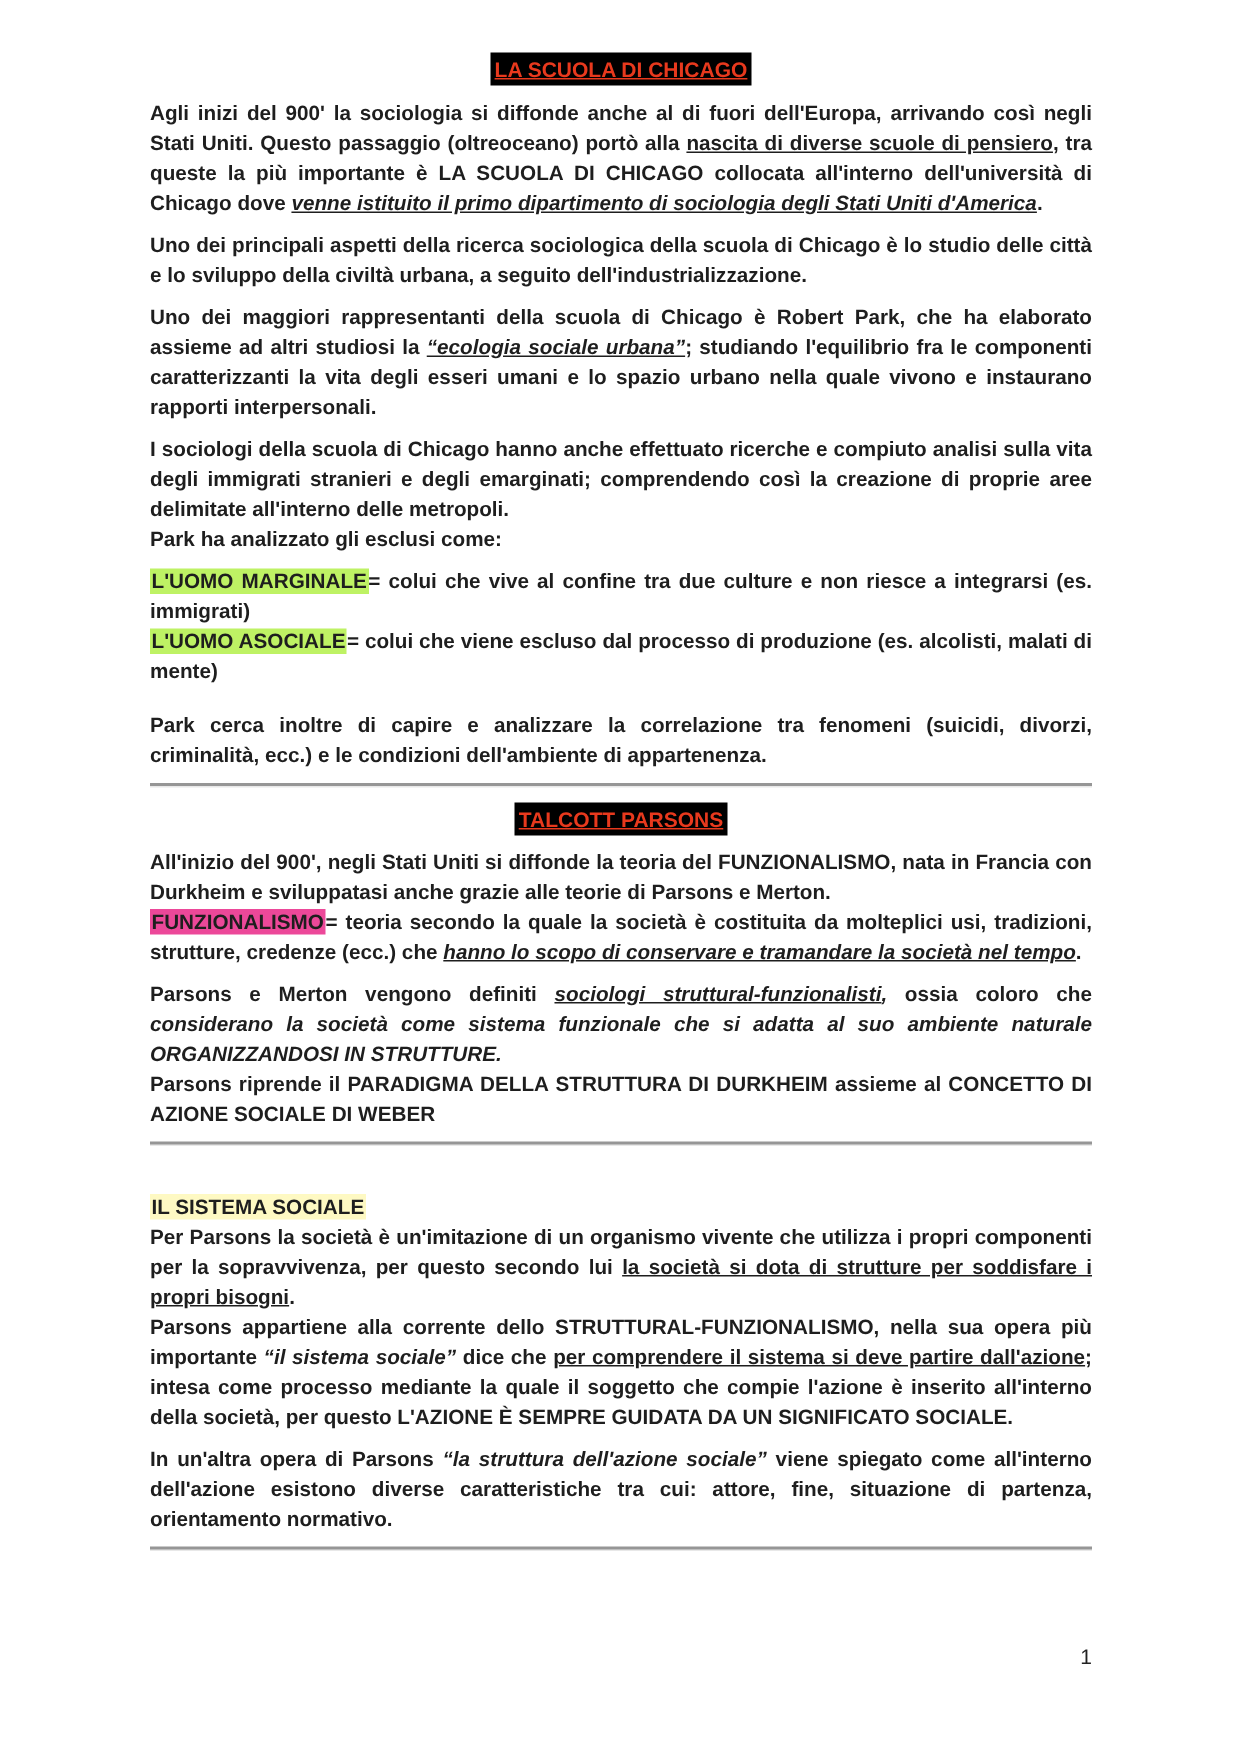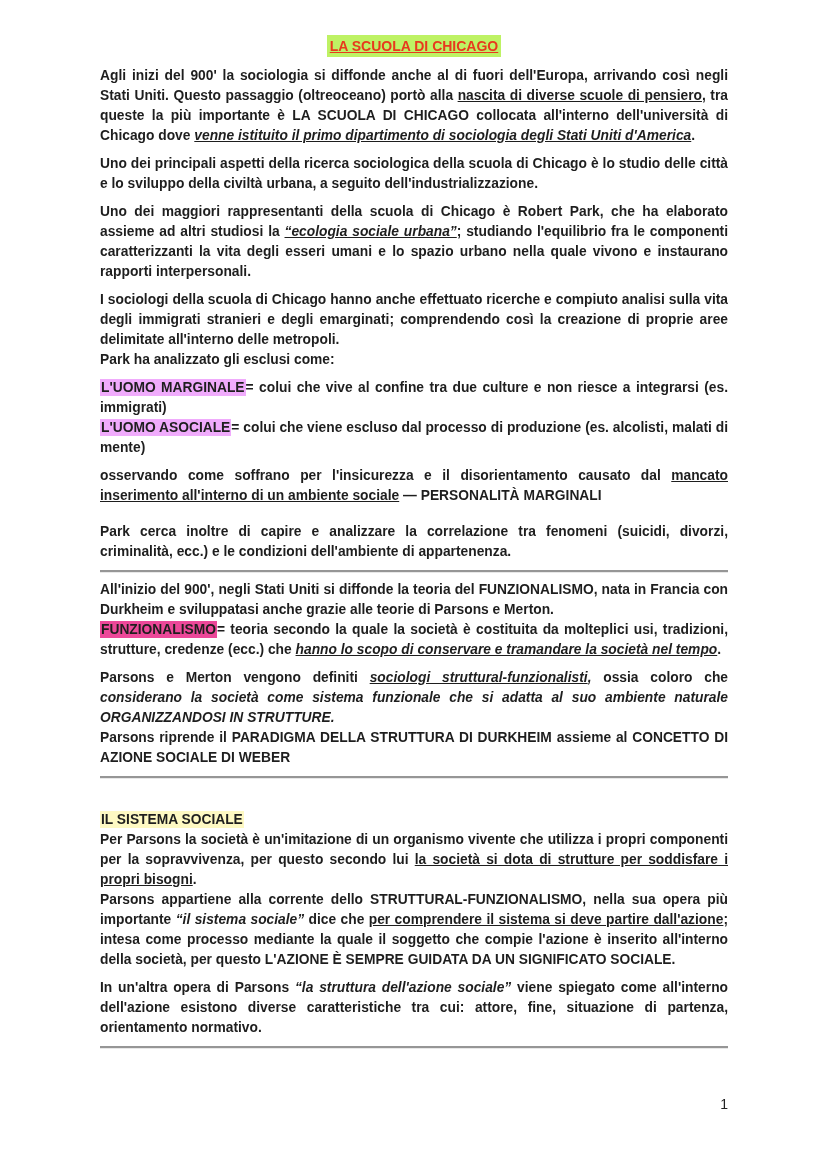--- a/index.html
+++ b/index.html
@@ -27,35 +27,35 @@
   }
   .para {
     margin: 8px 0 0 0;
     text-align: justify;
   }
   .title-line {
     text-align: center;
     margin: 0;
   }
   .title-hl {
-    background: #bef264;
+    background: #000000;
     color: #e8391d;
     text-decoration: underline;
     padding: 3px 3px;
     font-size: 14px;
   }
   .sep {
     height: 2px;
     background: #969696;
     box-shadow: 0 1px 0 #e8e8e8;
     margin-top: 8px;
   }
   .rs-u { text-decoration: underline; }
   .rs-i { font-style: italic; }
-  .rs-hl-green { background: #f0abfc; padding: 1px 1px; }
+  .rs-hl-green { background: #bef264; padding: 1px 1px; }
   .rs-hl-blue  { background: #ec4899; padding: 1px 1px; }
   .rs-hl-pink  { background: #fef9c3; padding: 1px 1px; }
   .page-number {
     position: absolute;
     left: 100px;
     top: 1096px;
     width: 628px;
     text-align: right;
     font-size: 14px;
     font-weight: 400;
@@ -66,24 +66,24 @@
 <body>
 
 <div class="page">
   <div class="doc-content">
       <div class="title-line"><span class="title-hl">LA SCUOLA DI CHICAGO</span></div>
       <p class="para" style="margin-top: 9px;"><span>Agli inizi del 900' la sociologia si diffonde anche al di fuori dell'Europa, arrivando così negli Stati Uniti. Questo passaggio (oltreoceano) portò alla </span><span class="rs-u">nascita di diverse scuole di pensiero</span><span>, tra queste la più importante è LA SCUOLA DI CHICAGO collocata all'interno dell'università di Chicago dove </span><span class="rs-u rs-i">venne istituito il primo dipartimento di sociologia degli Stati Uniti d'America</span><span>.</span></p>
       <p class="para" style="margin-top: 8px;"><span>Uno dei principali aspetti della ricerca sociologica della scuola di Chicago è lo studio delle città e lo sviluppo della civiltà urbana, a seguito dell'industrializzazione.</span></p>
       <p class="para" style="margin-top: 8px;"><span>Uno dei maggiori rappresentanti della scuola di Chicago è Robert Park, che ha elaborato assieme ad altri studiosi la </span><span class="rs-u rs-i">“ecologia sociale urbana”</span><span>; studiando l'equilibrio fra le componenti caratterizzanti la vita degli esseri umani e lo spazio urbano nella quale vivono e instaurano rapporti interpersonali.</span></p>
       <p class="para" style="margin-top: 8px;"><span>I sociologi della scuola di Chicago hanno anche effettuato ricerche e compiuto analisi sulla vita degli immigrati stranieri e degli emarginati; comprendendo così la creazione di proprie aree delimitate all'interno delle metropoli.</span><br><span>Park ha analizzato gli esclusi come:</span></p>
       <p class="para" style="margin-top: 8px;"><span class="rs-hl-green">L'UOMO MARGINALE</span><span>= colui che vive al confine tra due culture e non riesce a integrarsi (es. immigrati)</span><br><span class="rs-hl-green">L'UOMO ASOCIALE</span><span>= colui che viene escluso dal processo di produzione (es. alcolisti, malati di mente)</span></p>
-      <p class="para" style="margin-top: 8px;"><span>osservando come soffrano per l'insicurezza e il disorientamento causato dal </span><span class="rs-u">mancato inserimento all'interno di un ambiente sociale</span><span> — PERSONALITÀ MARGINALI</span></p>
       <div style="height: 8px;"></div>
       <p class="para" style="margin-top: 8px;"><span>Park cerca inoltre di capire e analizzare la correlazione tra fenomeni (suicidi, divorzi, criminalità, ecc.) e le condizioni dell'ambiente di appartenenza.</span></p>
       <div class="sep"></div>
+      <div class="title-line" style="margin-top: 12px;"><span class="title-hl">TALCOTT PARSONS</span></div>
       <p class="para" style="margin-top: 8px;"><span>All'inizio del 900', negli Stati Uniti si diffonde la teoria del FUNZIONALISMO, nata in Francia con Durkheim e sviluppatasi anche grazie alle teorie di Parsons e Merton.</span><br><span class="rs-hl-blue">FUNZIONALISMO</span><span>= teoria secondo la quale la società è costituita da molteplici usi, tradizioni, strutture, credenze (ecc.) che </span><span class="rs-u rs-i">hanno lo scopo di conservare e tramandare la società nel tempo</span><span>.</span></p>
       <p class="para" style="margin-top: 8px;"><span>Parsons e Merton vengono definiti </span><span class="rs-u rs-i">sociologi struttural-funzionalisti</span><span class="rs-i">,</span><span> ossia coloro che </span><span class="rs-i">considerano la società come sistema funzionale che si adatta al suo ambiente naturale ORGANIZZANDOSI IN STRUTTURE.</span><br><span>Parsons riprende il PARADIGMA DELLA STRUTTURA DI DURKHEIM assieme al CONCETTO DI AZIONE SOCIALE DI WEBER</span></p>
       <div class="sep"></div>
       <div style="height: 32px;"></div>
       <p class="para" style="margin-top: 0px;"><span class="rs-hl-pink">IL SISTEMA SOCIALE</span><br><span>Per Parsons la società è un'imitazione di un organismo vivente che utilizza i propri componenti per la sopravvivenza, per questo secondo lui </span><span class="rs-u">la società si dota di strutture per soddisfare i propri bisogni</span><span>.</span><br><span>Parsons appartiene alla corrente dello STRUTTURAL-FUNZIONALISMO, nella sua opera più importante </span><span class="rs-i">“il sistema sociale”</span><span> dice che </span><span class="rs-u">per comprendere il sistema si deve partire dall'azione</span><span>; intesa come processo mediante la quale il soggetto che compie l'azione è inserito all'interno della società, per questo L'AZIONE È SEMPRE GUIDATA DA UN SIGNIFICATO SOCIALE.</span></p>
       <p class="para" style="margin-top: 8px;"><span>In un'altra opera di Parsons </span><span class="rs-i">“la struttura dell'azione sociale”</span><span> viene spiegato come all'interno dell'azione esistono diverse caratteristiche tra cui: attore, fine, situazione di partenza, orientamento normativo.</span></p>
       <div class="sep"></div>
     </div>
   <div class="page-number">1</div>
 </div>

